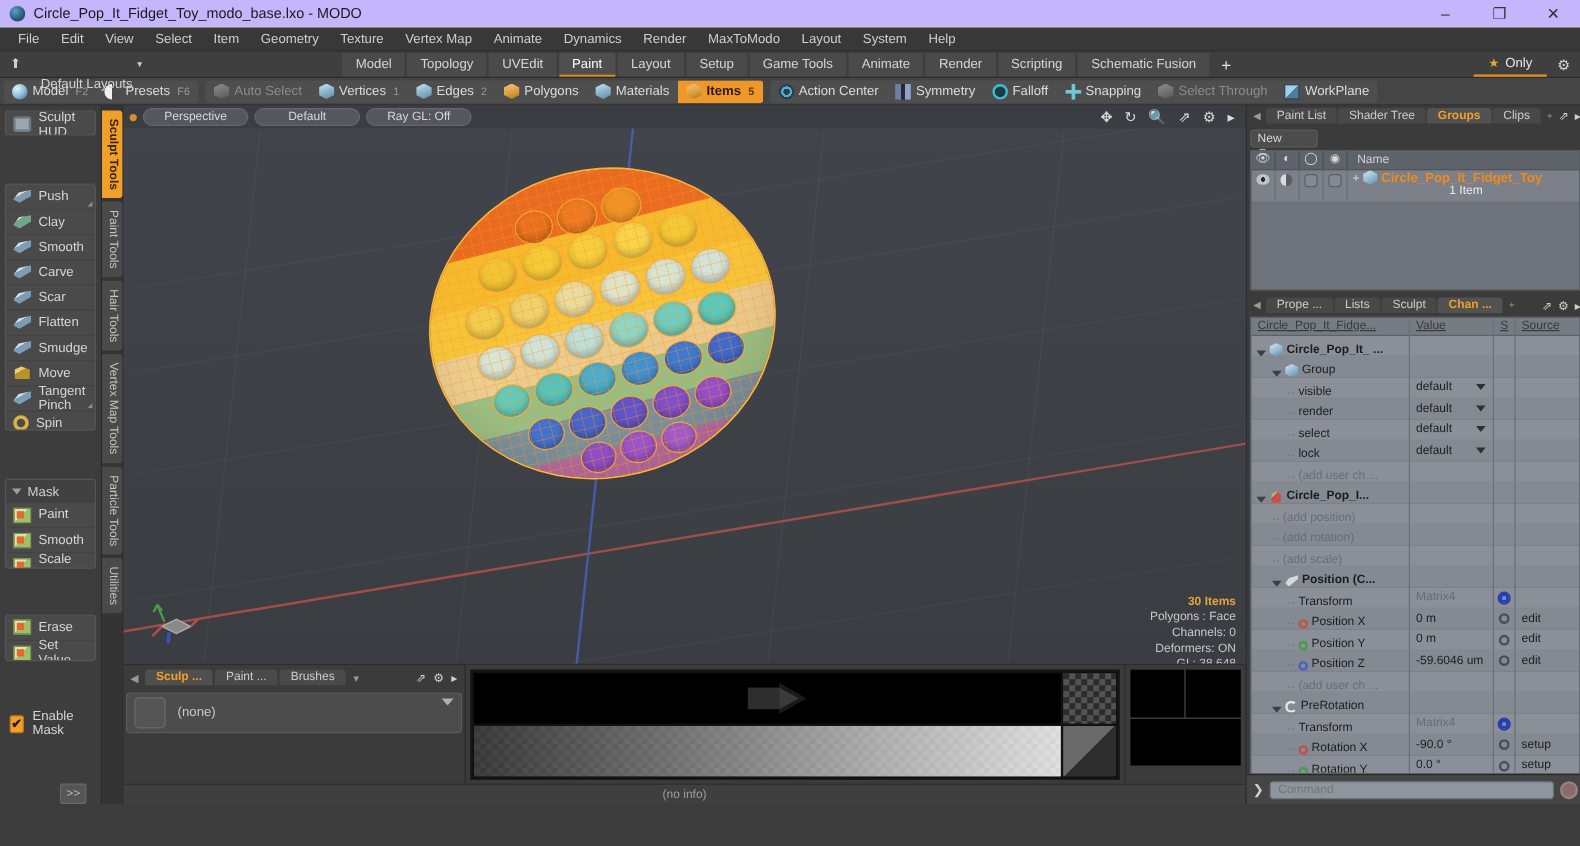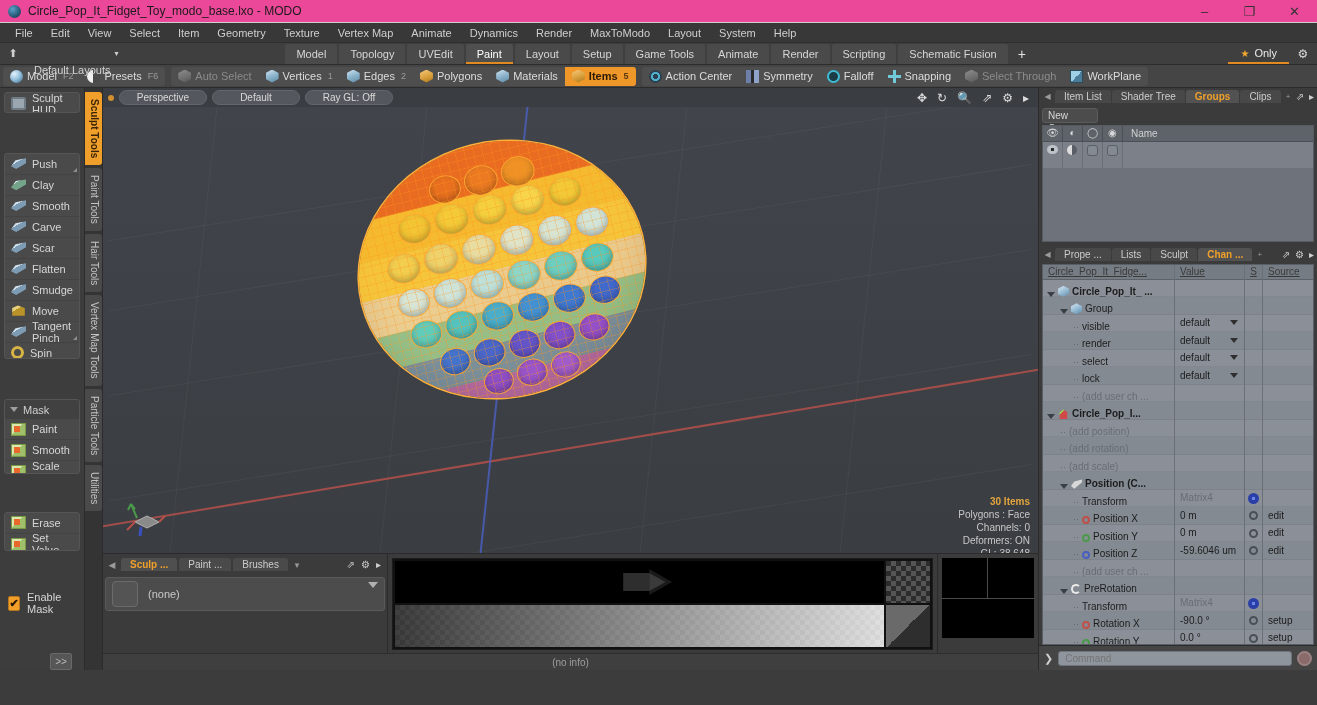--- a/index.html
+++ b/index.html
@@ -8,21 +8,21 @@
     background: #3a3a3a;
     font-family: "Liberation Sans", sans-serif;
     font-size: 11px;
     color: #c8c8c8;
     overflow: hidden;
   }
   .app { position: relative; width: 1317px; height: 705px; background: #3c3c3c; }
 
   
   .titlebar {
-    height: 23px; background: #ec4899; display: flex; align-items: center;
+    height: 23px; background: #c4b5fd; display: flex; align-items: center;
     border-bottom: 1px solid #d0d0d0;
   }
   .titlebar .logo {
     width: 13px; height: 13px; border-radius: 50%;
     background: radial-gradient(circle at 35% 32%, #5ea0c8 0%, #2a5e7e 55%, #14303f 100%);
     margin-left: 8px; margin-right: 7px; flex: 0 0 auto;
   }
   .titlebar .ttl { color: #1a1a1a; font-size: 12px; flex: 1 1 auto; white-space: nowrap; }
   .winbtns { display: flex; height: 23px; }
   .winbtn {
@@ -742,21 +742,21 @@
             <div class="wide"></div>
           </div>
         </div>
       </div>
       <div class="noinfo">(no info)</div>
     </div>
 
     <div class="rightpanel">
       <div class="rp-tabbar">
         <span class="rp-arrow">◀</span>
-        <span class="rp-tab">Item List</span>
+        <span class="rp-tab">Paint List</span>
         <span class="rp-tab">Shader Tree</span>
         <span class="rp-tab active">Groups</span>
         <span class="rp-tab">Clips</span>
         <span class="rp-arrow">+</span>
         <span class="rp-icons">
           <span>⇗</span>
           <span>▸</span>
         </span>
       </div>
       <div class="newgroup">New Group</div>
@@ -774,20 +774,26 @@
             </span>
           <span class="gcell">
               <span style="width:10px;height:10px;border-radius:50%;background:linear-gradient(90deg,#dcdcdc 50%,#5a5f66 50%);display:inline-block;"></span>
             </span>
           <span class="gcell">
               <span class="gcheck"></span>
             </span>
           <span class="gcell">
               <span class="gcheck"></span>
             </span>
+          <span class="grow-name">
+            <span style="color:#d8d8d8;font-size:10px;">+</span>
+            <span class="gitem-ico"></span>
+            <span class="gitem-title">Circle_Pop_It_Fidget_Toy</span>
+            <div class="gitem-sub">1 Item</div>
+          </span>
         </div>
       </div>
 
       <div class="rp-tabbar" style="margin-top:4px;">
         <span class="rp-arrow">◀</span>
         <span class="rp-tab">Prope ...</span>
         <span class="rp-tab">Lists</span>
         <span class="rp-tab">Sculpt</span>
         <span class="rp-tab active">Chan ...</span>
         <span class="rp-arrow">+</span>

